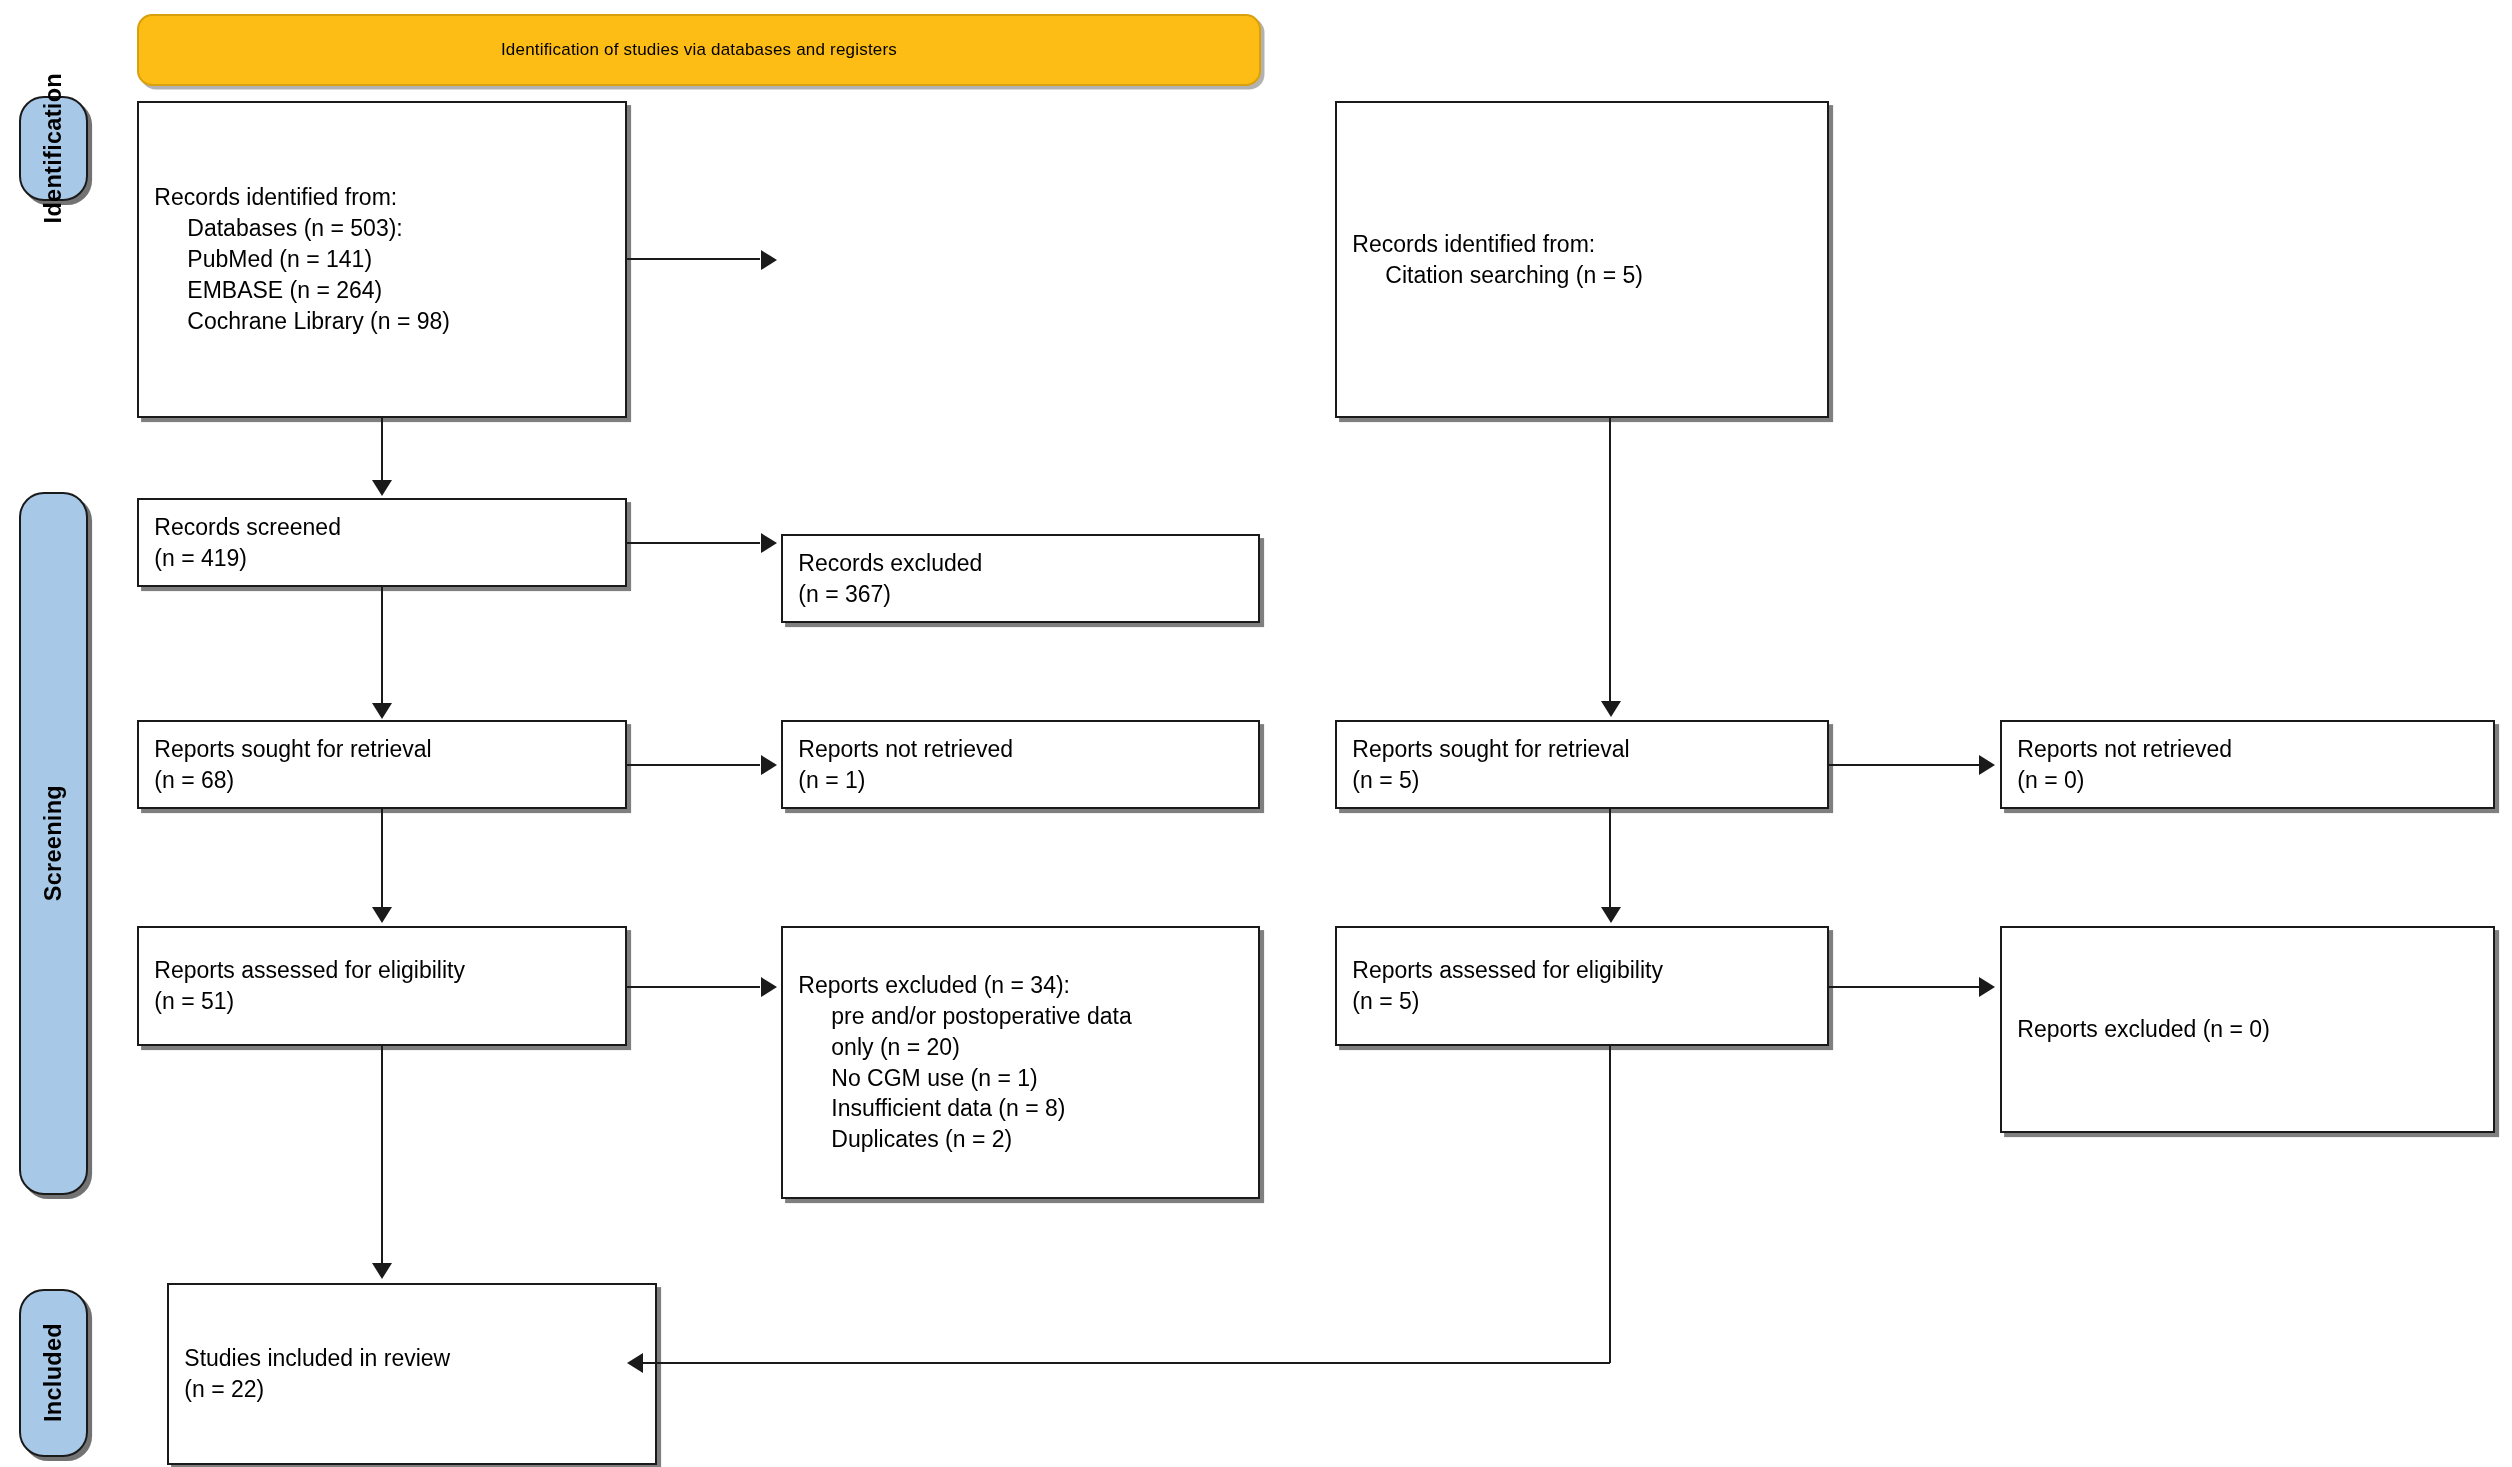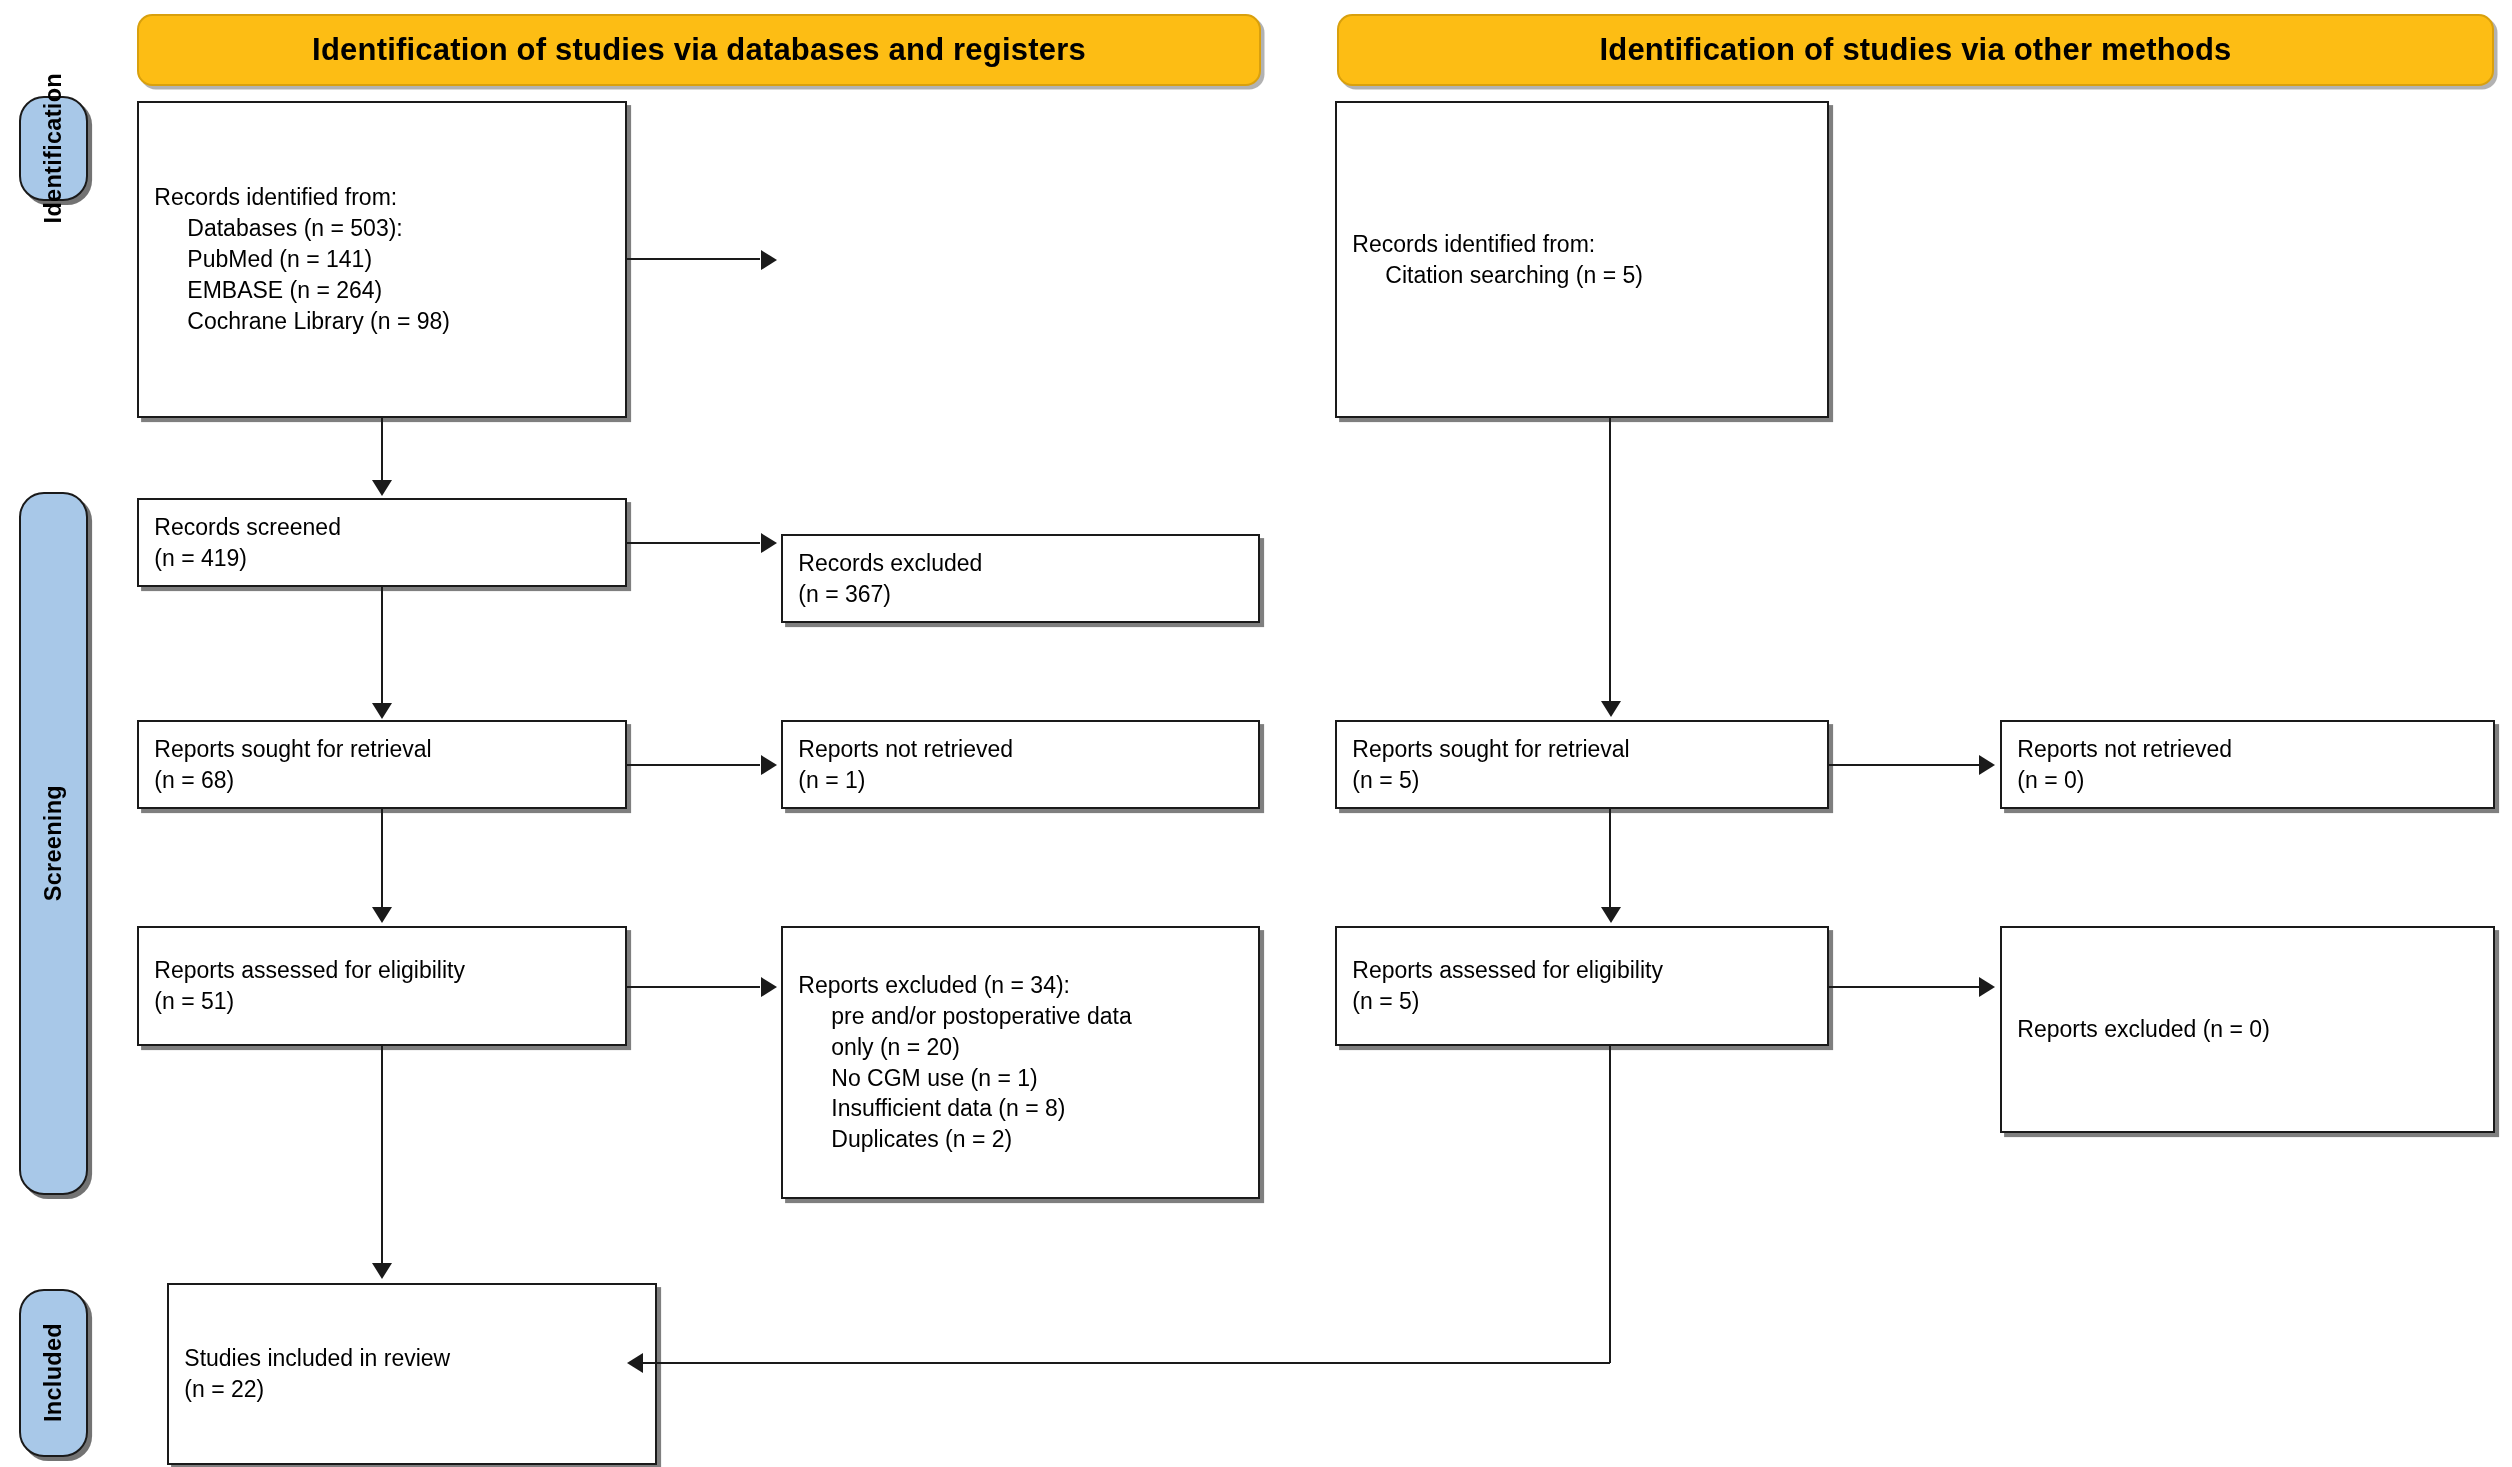--- a/index.html
+++ b/index.html
@@ -11,21 +11,21 @@
             border-radius:25px;box-shadow:4.1px 4.1px 0 rgba(0,0,0,.55);
             display:flex;align-items:center;justify-content:center;}
   .stagebar .lbl{writing-mode:vertical-rl;transform:rotate(180deg);
             font-weight:bold;font-size:23.5px;color:#000;letter-spacing:0.3px;
             white-space:nowrap;}
 
   
   .orange{position:absolute;background:#FDBD14;border:2.3px solid #d9a00d;
           border-radius:15.3px;box-shadow:3.5px 3.5px 0 rgba(0,0,0,.30);
           display:flex;align-items:center;justify-content:center;}
-  .orange .lbl{font-weight:bold;font-size:31px;color:#000;letter-spacing:0.2px;text-align:center;}
+  .orange .lbl{font-weight:normal;font-size:17px;color:#000;letter-spacing:0.2px;text-align:center;}
 
   
   .nodebox{position:absolute;background:#fff;border:2.9px solid #1a1a1a;
            box-shadow:4.1px 4.1px 0 rgba(0,0,0,.50);
            display:flex;flex-direction:column;justify-content:center;
            box-sizing:border-box;padding:0 15.3px;}
   .nodebox p{margin:0;font-size:23px;line-height:1.34;color:#000;}
   .nodebox p.ind{padding-left:33px;}
   .nodebox p em{font-style:italic;}
 
@@ -42,23 +42,20 @@
            border-top:10px solid transparent;border-bottom:10px solid transparent;
            border-right:16px solid #1a1a1a;}
 </style>
 </head>
 <body>
 
 <div id="canvas">
 
   <div class="orange" style="left:137px;top:14px;width:1120px;height:68px;">
     <span class="lbl">Identification of studies via databases and registers</span>
-  </div>
-  <div class="orange" style="left:1337px;top:14px;width:1153px;height:68px;">
-    <span class="lbl">Identification of studies via other methods</span>
   </div>
 
   <div class="stagebar" style="left:19.4px;top:96px;width:65px;height:101px;">
     <span class="lbl">Identification</span>
   </div>
   <div class="stagebar" style="left:19.4px;top:492px;width:65px;height:699px;">
     <span class="lbl">Screening</span>
   </div>
   <div class="stagebar" style="left:19.4px;top:1289px;width:65px;height:164px;">
     <span class="lbl">Included</span>

